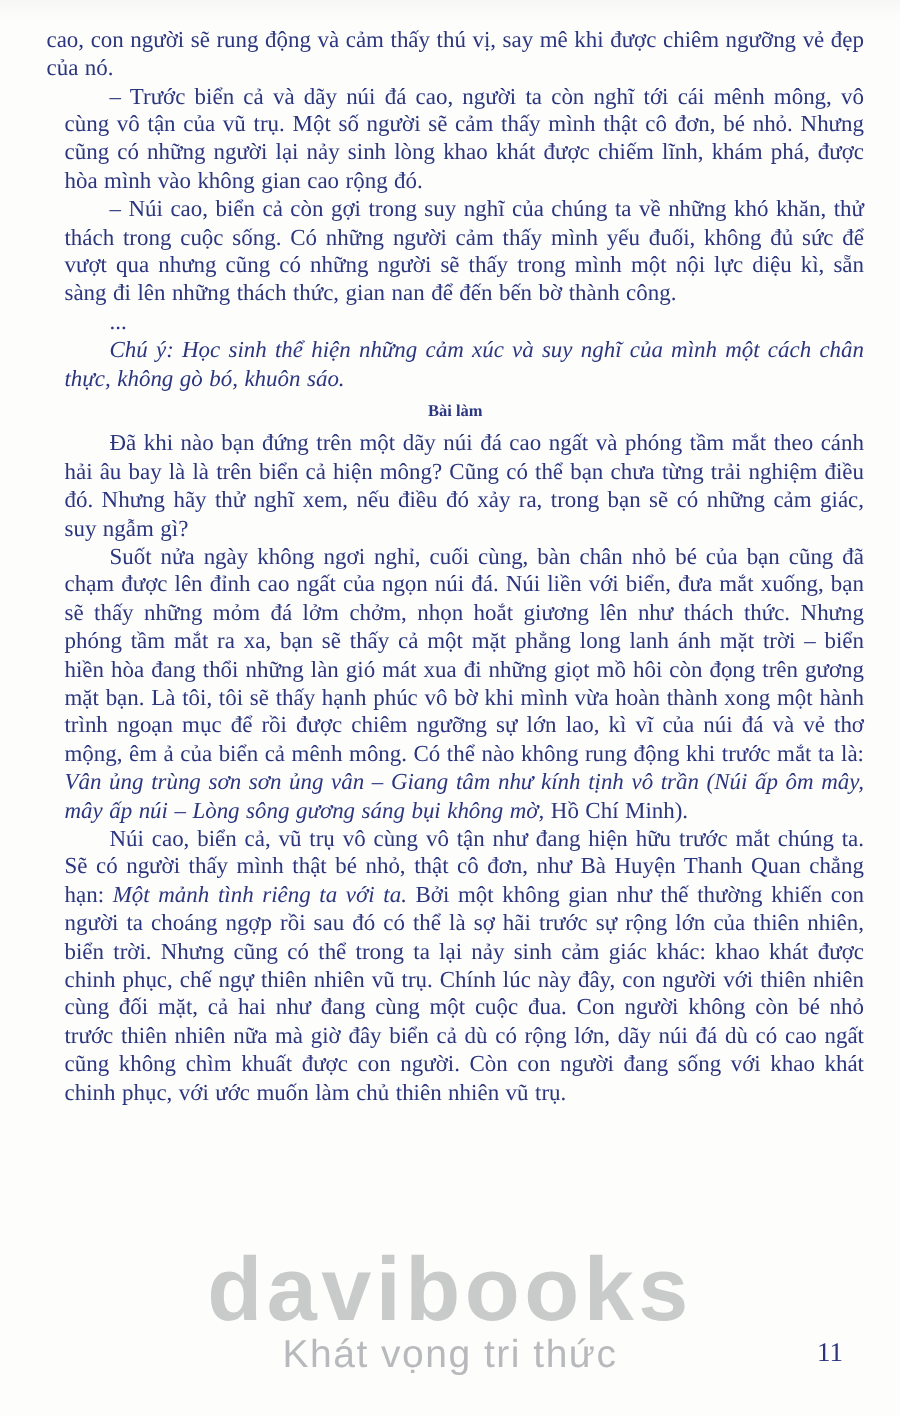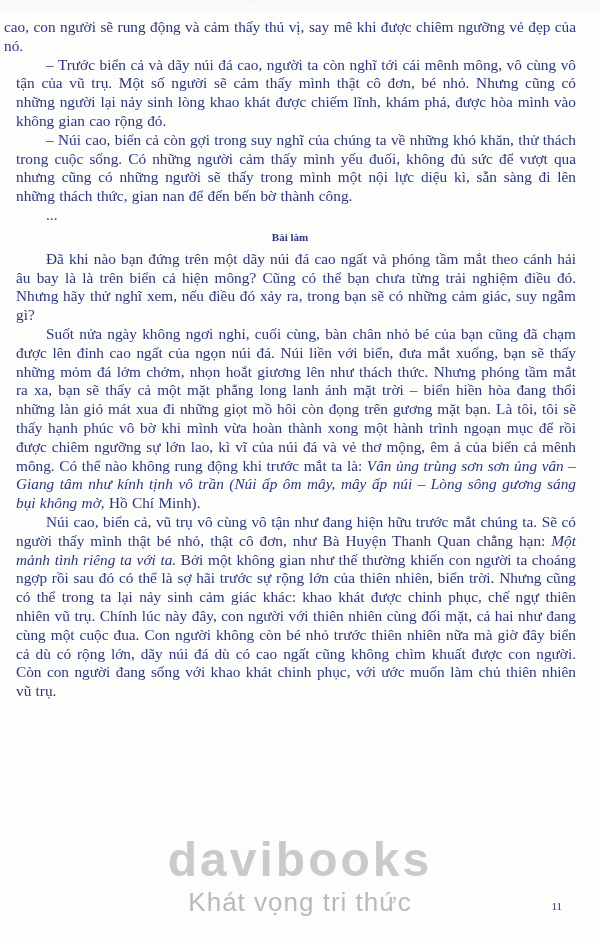--- a/index.html
+++ b/index.html
@@ -8,21 +8,21 @@
     height: 944px;
     background: #fbfbfa;
     font-family: "Liberation Serif", serif;
     color: #2b367e;
     position: relative;
     overflow: hidden;
   }
   .page {
     position: absolute;
     inset: 0;
-    padding: 18px 24px 0 4px;
+    padding: 18px 24px 0 31px;
     box-sizing: border-box;
     background: linear-gradient(180deg, #f7f7f5 0px, #fdfdfc 14px, #fdfdfc 100%);
   }
   .para {
     margin: 0;
     font-size: 15.3px;
     line-height: 18.8px;
     text-align: justify;
     word-spacing: 0.5px;
   }
@@ -38,38 +38,38 @@
   .watermark {
     position: absolute;
     left: 0;
     right: 0;
     bottom: 26px;
     text-align: center;
     pointer-events: none;
   }
   .wm-brand {
     font-family: "Liberation Sans", sans-serif;
-    font-size: 48px;
+    font-size: 60px;
     font-weight: bold;
     letter-spacing: 3px;
     color: rgba(128, 130, 134, 0.42);
     line-height: 58px;
   }
   .wm-slogan {
     font-family: "Liberation Sans", sans-serif;
     font-size: 26px;
     color: rgba(128, 130, 134, 0.55);
     margin-top: -2px;
     letter-spacing: 1px;
   }
   .page-number {
     position: absolute;
     right: 38px;
     bottom: 32px;
-    font-size: 11px;
+    font-size: 18px;
     color: #2b367e;
   }
 </style>
 </head>
 <body>
 
 <div class="page">
 
   <p class="para">
     <span>cao, con người sẽ rung động và cảm thấy thú vị, say mê khi được chiêm ngưỡng vẻ đẹp của nó.</span>
@@ -80,20 +80,23 @@
   </p>
 
   <p class="para indent">
     <span>– Núi cao, biển cả còn gợi trong suy nghĩ của chúng ta về những khó khăn, thử thách trong cuộc sống. Có những người cảm thấy mình yếu đuối, không đủ sức để vượt qua nhưng cũng có những người sẽ thấy trong mình một nội lực diệu kì, sẵn sàng đi lên những thách thức, gian nan để đến bến bờ thành công.</span>
   </p>
 
   <p class="para indent">
     <span>...</span>
   </p>
 
+  <p class="para indent it">
+    <span>Chú ý: Học sinh thể hiện những cảm xúc và suy nghĩ của mình một cách chân thực, không gò bó, khuôn sáo.</span>
+  </p>
 
   <h3 class="heading">Bài làm</h3>
 
   <p class="para indent">
     <span>Đã khi nào bạn đứng trên một dãy núi đá cao ngất và phóng tầm mắt theo cánh hải âu bay là là trên biển cả hiện mông? Cũng có thể bạn chưa từng trải nghiệm điều đó. Nhưng hãy thử nghĩ xem, nếu điều đó xảy ra, trong bạn sẽ có những cảm giác, suy ngẫm gì?</span>
   </p>
 
   <p class="para indent"><span>Suốt nửa ngày không ngơi nghỉ, cuối cùng, bàn chân nhỏ bé của bạn cũng đã chạm được lên đỉnh cao ngất của ngọn núi đá. Núi liền với biển, đưa mắt xuống, bạn sẽ thấy những mỏm đá lởm chởm, nhọn hoắt giương lên như thách thức. Nhưng phóng tầm mắt ra xa, bạn sẽ thấy cả một mặt phẳng long lanh ánh mặt trời – biển hiền hòa đang thổi những làn gió mát xua đi những giọt mồ hôi còn đọng trên gương mặt bạn. Là tôi, tôi sẽ thấy hạnh phúc vô bờ khi mình vừa hoàn thành xong một hành trình ngoạn mục để rồi được chiêm ngưỡng sự lớn lao, kì vĩ của núi đá và vẻ thơ mộng, êm ả của biển cả mênh mông. Có thể nào không rung động khi trước mắt ta là: </span><span class="it">Vân ủng trùng sơn sơn ủng vân – Giang tâm như kính tịnh vô trần </span><span class="it">(Núi ấp ôm mây, mây ấp núi – Lòng sông gương sáng bụi không mờ, </span><span>Hồ Chí Minh).</span></p>
 
   <p class="para indent"><span>Núi cao, biển cả, vũ trụ vô cùng vô tận như đang hiện hữu trước mắt chúng ta. Sẽ có người thấy mình thật bé nhỏ, thật cô đơn, như Bà Huyện Thanh Quan chẳng hạn: </span><span class="it">Một mảnh tình riêng ta với ta. </span><span>Bởi một không gian như thế thường khiến con người ta choáng ngợp rồi sau đó có thể là sợ hãi trước sự rộng lớn của thiên nhiên, biển trời. Nhưng cũng có thể trong ta lại nảy sinh cảm giác khác: khao khát được chinh phục, chế ngự thiên nhiên vũ trụ. Chính lúc này đây, con người với thiên nhiên cùng đối mặt, cả hai như đang cùng một cuộc đua. Con người không còn bé nhỏ trước thiên nhiên nữa mà giờ đây biển cả dù có rộng lớn, dãy núi đá dù có cao ngất cũng không chìm khuất được con người. Còn con người đang sống với khao khát chinh phục, với ước muốn làm chủ thiên nhiên vũ trụ.</span></p>

